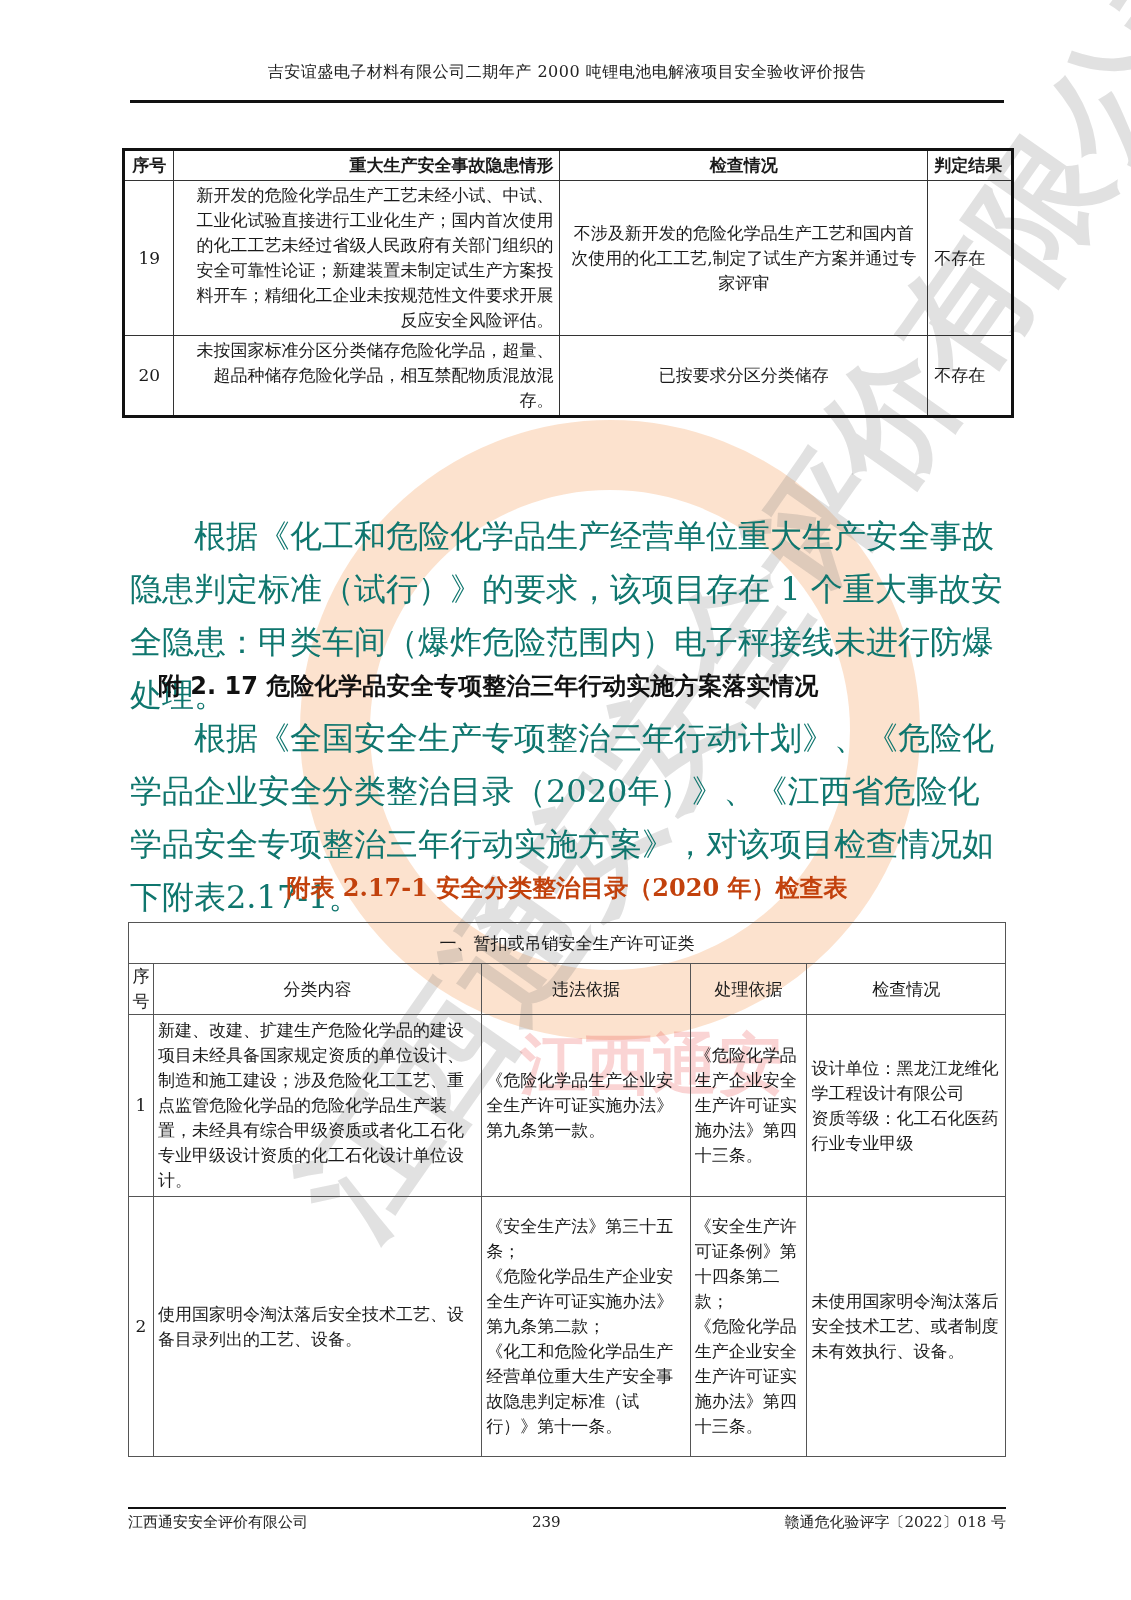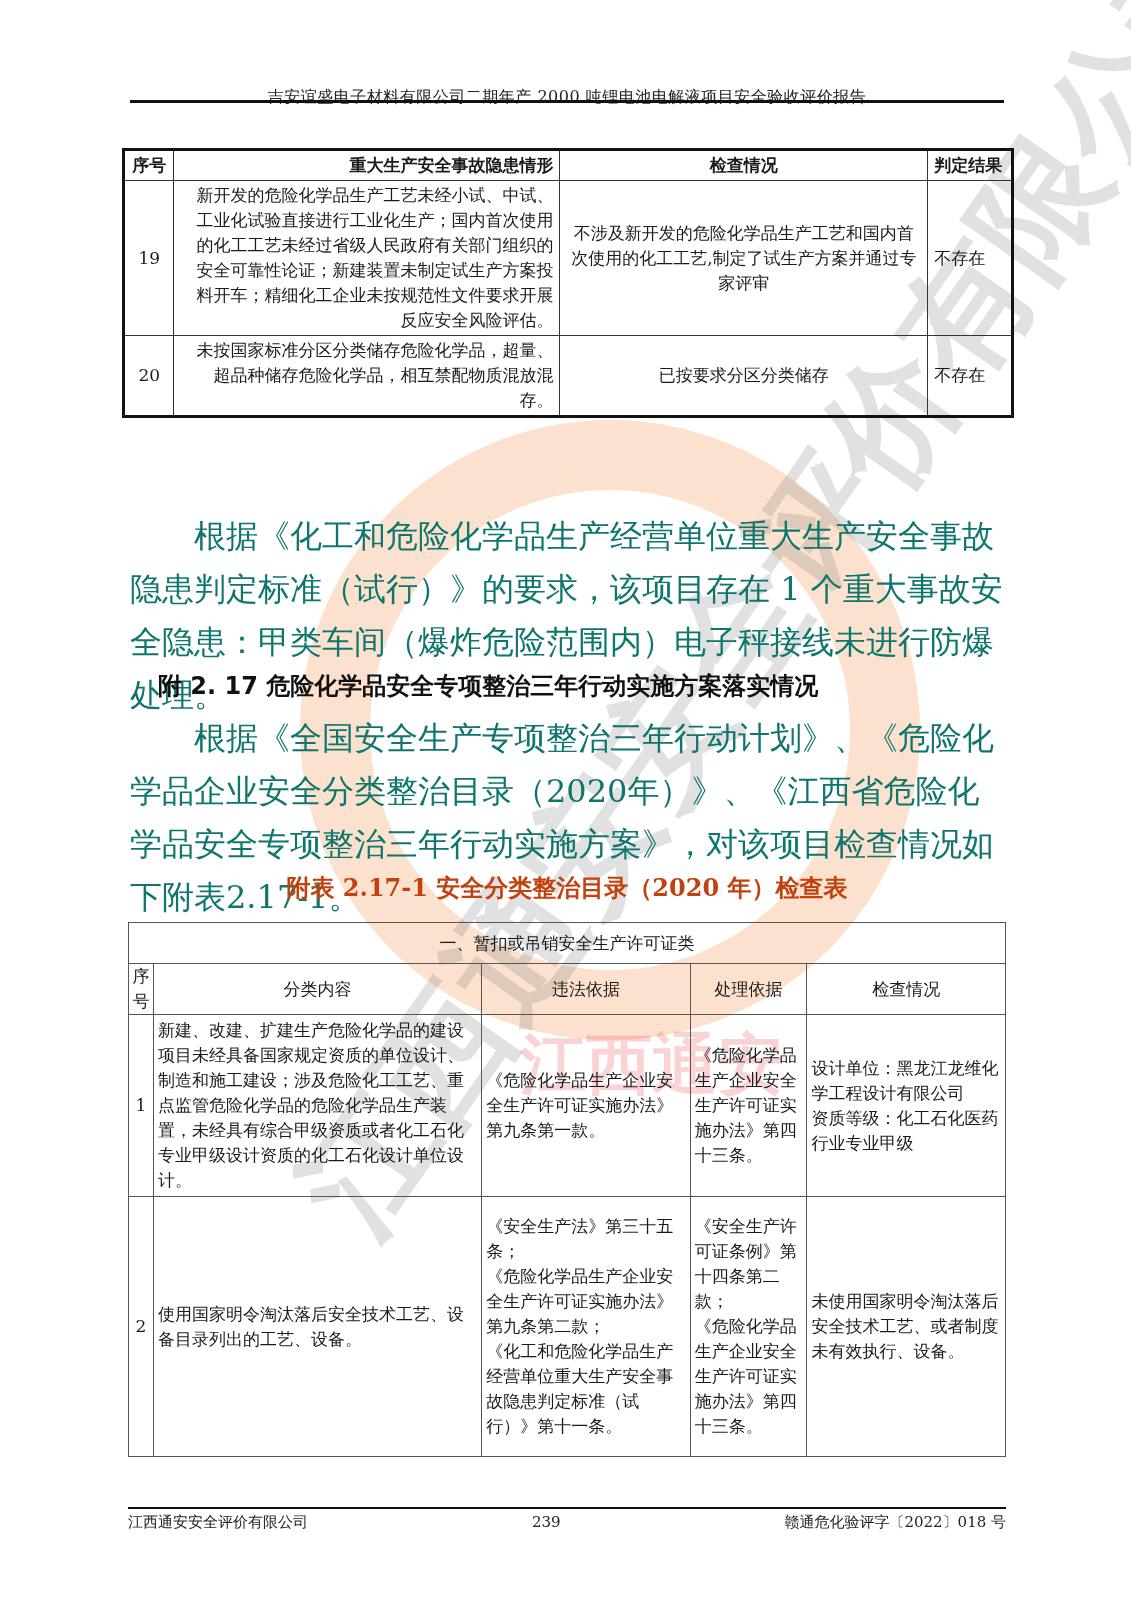--- a/index.html
+++ b/index.html
@@ -2,21 +2,21 @@
 <html><head>
 <meta charset="utf-8">
 <style>
   html, body { margin: 0; padding: 0; background: #ffffff; }
   body {
     width: 1131px; height: 1600px; position: relative; overflow: hidden;
     font-family: "DejaVu Serif", "Liberation Serif", serif; color: #1a1a1a;
   }
   .page-header {
     position: absolute; left: 130px; top: 62px; width: 874px;
-    text-align: center; font-size: 16px; color: #222; letter-spacing: 0.5px; margin-top: 25px;
+    text-align: center; font-size: 16px; color: #222; letter-spacing: 0.5px;
   }
   .header-rule {
     position: absolute; left: 130px; top: 100px; width: 874px; height: 3px; background: #111;
   }
 
   
   table { border-collapse: collapse; }
   .t1 {
     position: absolute; left: 122px; top: 148px; width: 892px;
     border: 3px solid #111; font-size: 17px;

